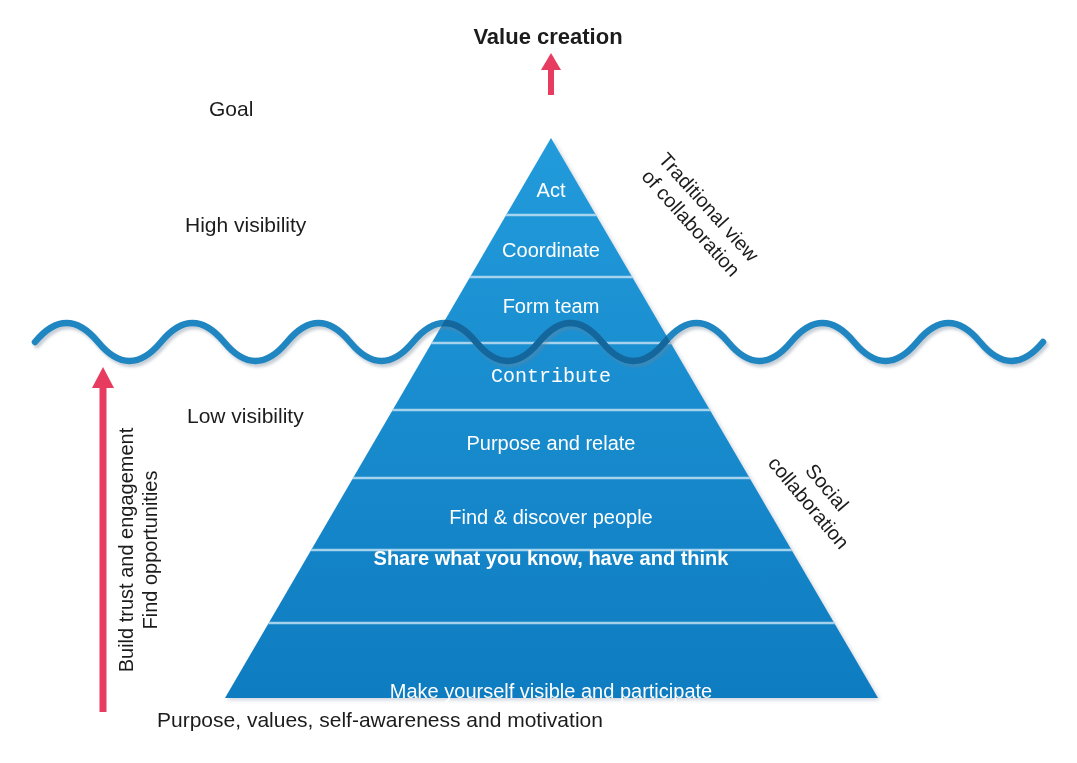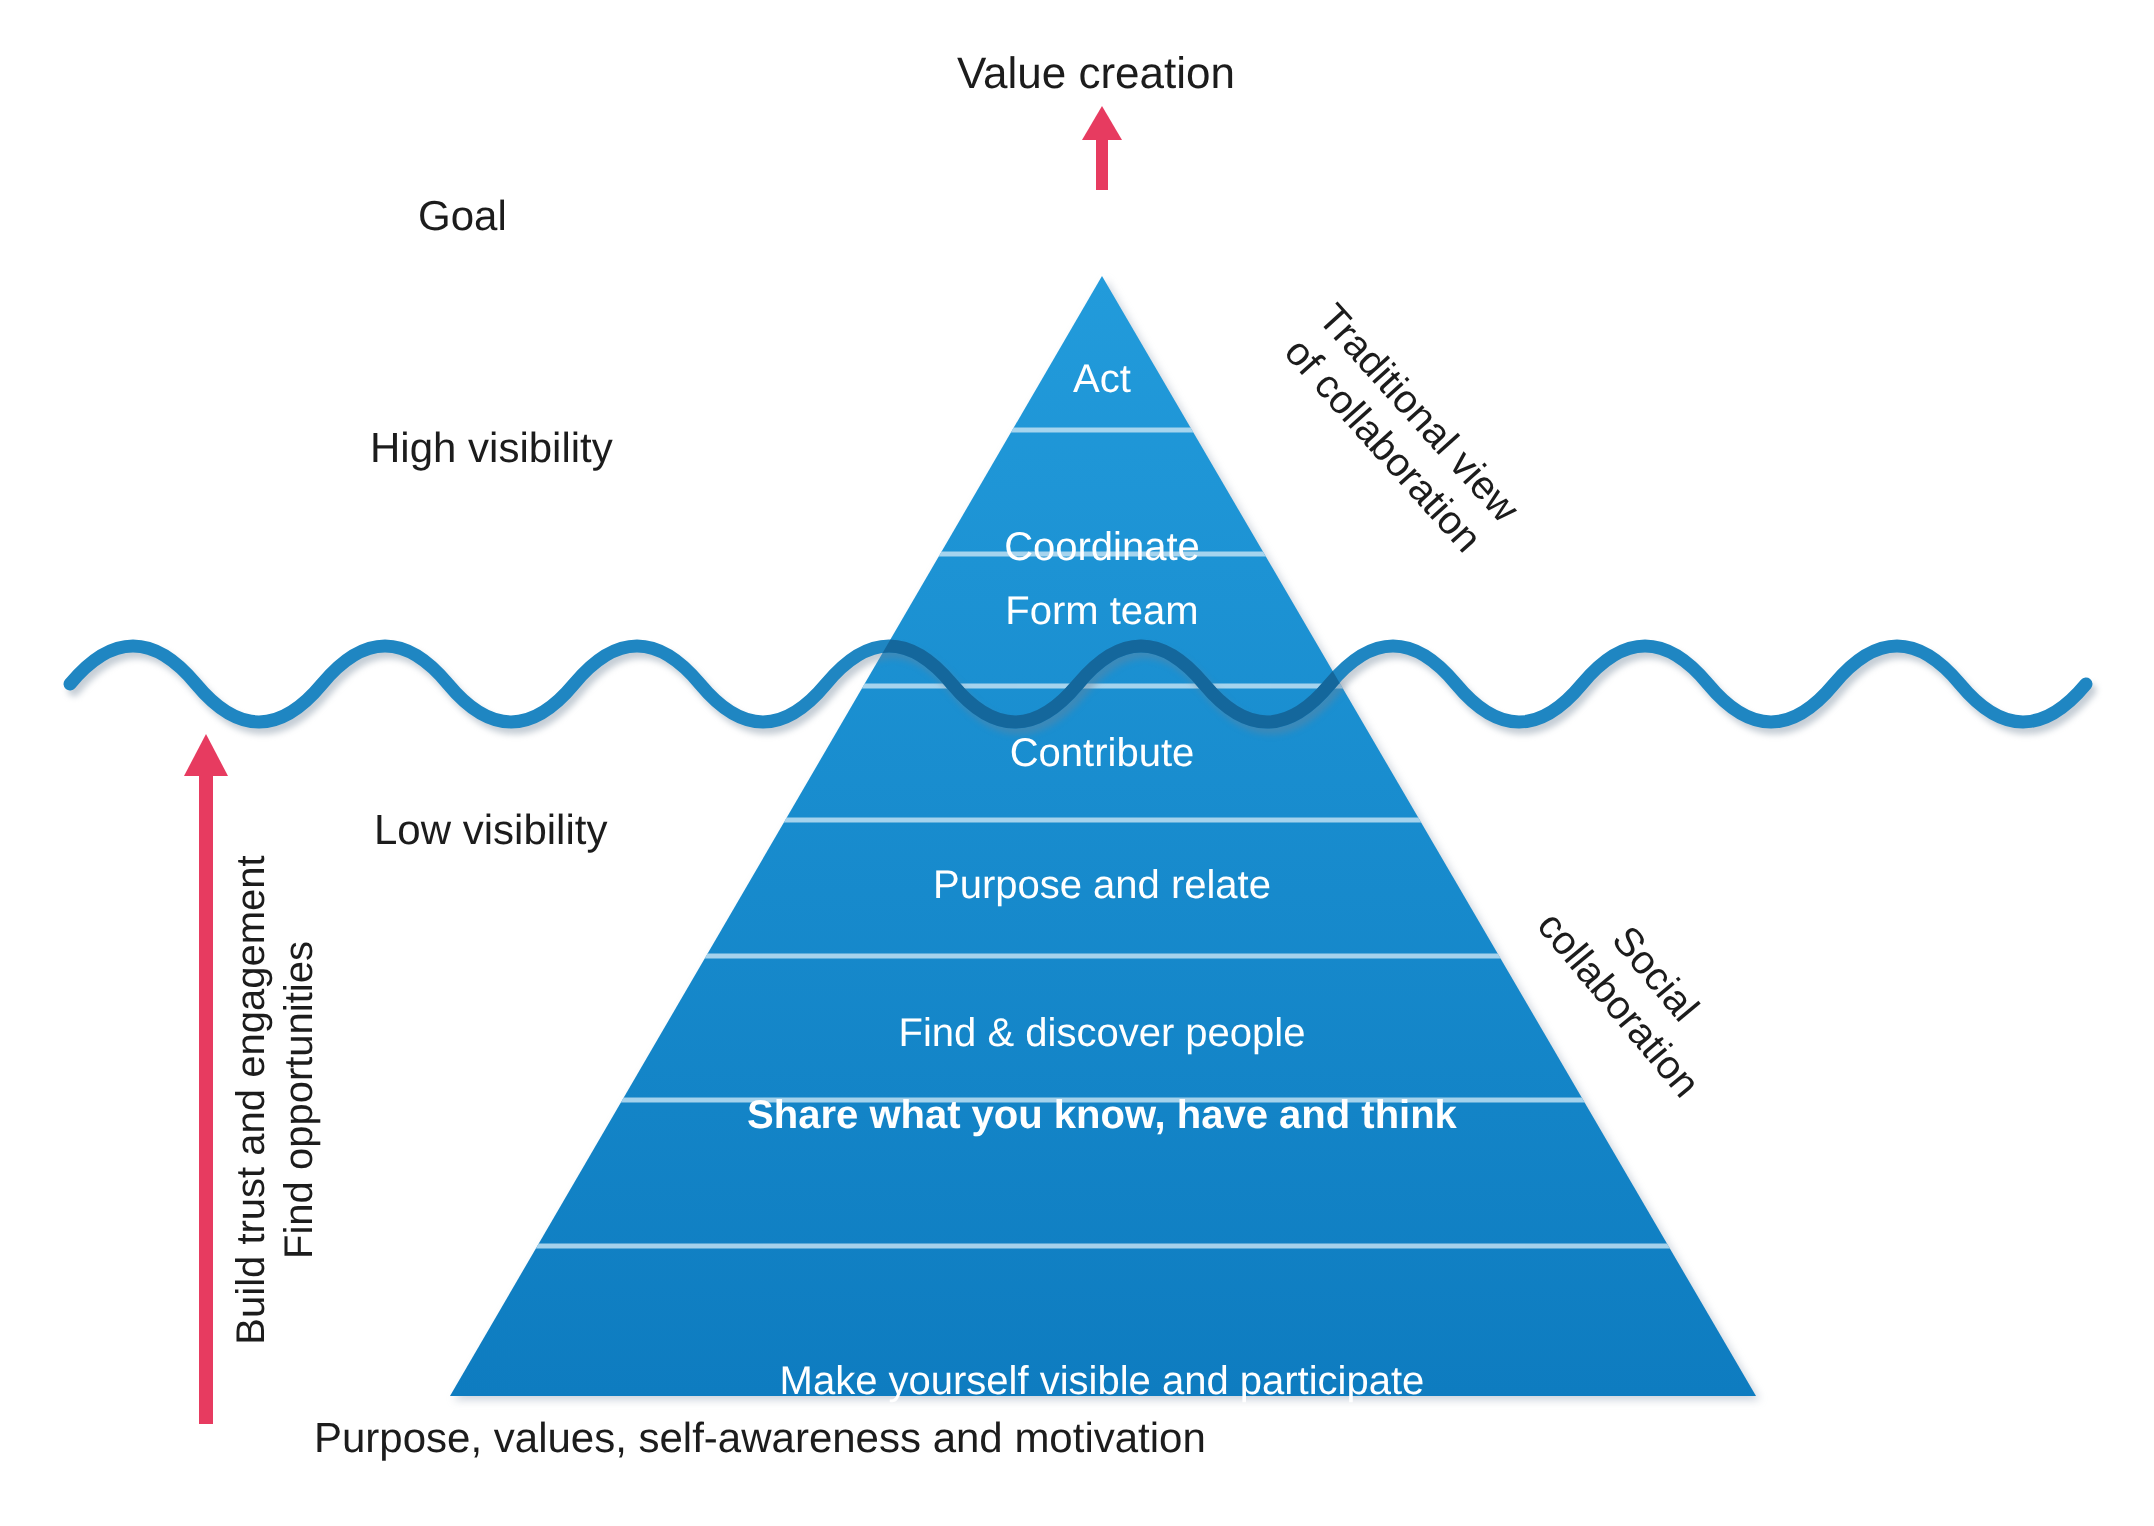--- a/index.html
+++ b/index.html
@@ -2,21 +2,21 @@
 <html style="--pyramid-top: #229bdb; --pyramid-bottom: #0e7cc0; --wave: #1f86c2; --wave-on-pyramid: #14679c; --arrow-pink: #e73b60; --label-white: #ffffff; --text-dark: #1c1c1c; --separator: #bfe0f2;"><head>
 <meta charset="utf-8">
 <style>
   html,body{margin:0;padding:0;}
   body{
     width:1077px;height:763px;background:#ffffff;position:relative;
     font-family:"Liberation Sans", sans-serif;overflow:hidden;
   }
   .abs{position:absolute;}
   .dark-text{color:var(--text-dark,#1c1c1c);}
-  .title{font-size:22px;font-weight:normal;text-align:center;}
+  .title{font-size:22px;font-weight:bold;text-align:center;}
   .plain{font-size:21px;}
   .centered{text-align:left;}
   .layer-label{
     position:absolute;left:211px;width:680px;height:26px;line-height:26px;
     text-align:center;color:var(--label-white,#ffffff);font-size:20px;
   }
   .rot{line-height:24px;font-size:20px;text-align:center;color:var(--text-dark,#1c1c1c);}
   .pyr-shape{fill:url(#pyrgrad);filter:drop-shadow(2px 2px 2px rgba(110,130,155,0.35));}
   .sep{stroke:var(--separator,#bfe0f2);stroke-width:2.5;opacity:0.85;}
   .wave-main{stroke:var(--wave,#1f86c2);stroke-width:6.5;fill:none;stroke-linecap:round;
@@ -70,23 +70,23 @@
 
 <div class="abs title dark-text" style="left:208px;top:24px;width:680px;">Value creation</div>
 
 <div class="abs plain dark-text centered" style="left:209px;top:97px;width:680px;">Goal</div>
 
 <div class="abs plain dark-text" style="left:185px;top:213px;">High visibility</div>
 
 <div class="abs plain dark-text" style="left:187px;top:404px;">Low visibility</div>
 
 <div class="layer-label" style="top:177px;">Act</div>
-<div class="layer-label" style="top:237px;margin-top:24px;">Coordinate</div>
+<div class="layer-label" style="top:237px;">Coordinate</div>
 <div class="layer-label" style="top:293px;">Form team</div>
-<div class="layer-label" style="top:364px;">Contribute</div>
+<div class="layer-label" style="top:364px;font-family:Liberation Mono, monospace;">Contribute</div>
 <div class="layer-label" style="top:430px;">Purpose and relate</div>
 <div class="layer-label" style="top:504px;">Find &amp; discover people</div>
 <div class="layer-label" style="top:545px;font-weight:bold;">Share what you know, have and think</div>
 <div class="layer-label" style="top:650px;margin-top:28px;">Make yourself visible and participate</div>
 
 <div class="abs rot" style="left:610px;top:191px;width:180px;transform:rotate(48deg);">
   <div>Traditional view</div>
   <div>of collaboration</div>
 </div>
 

